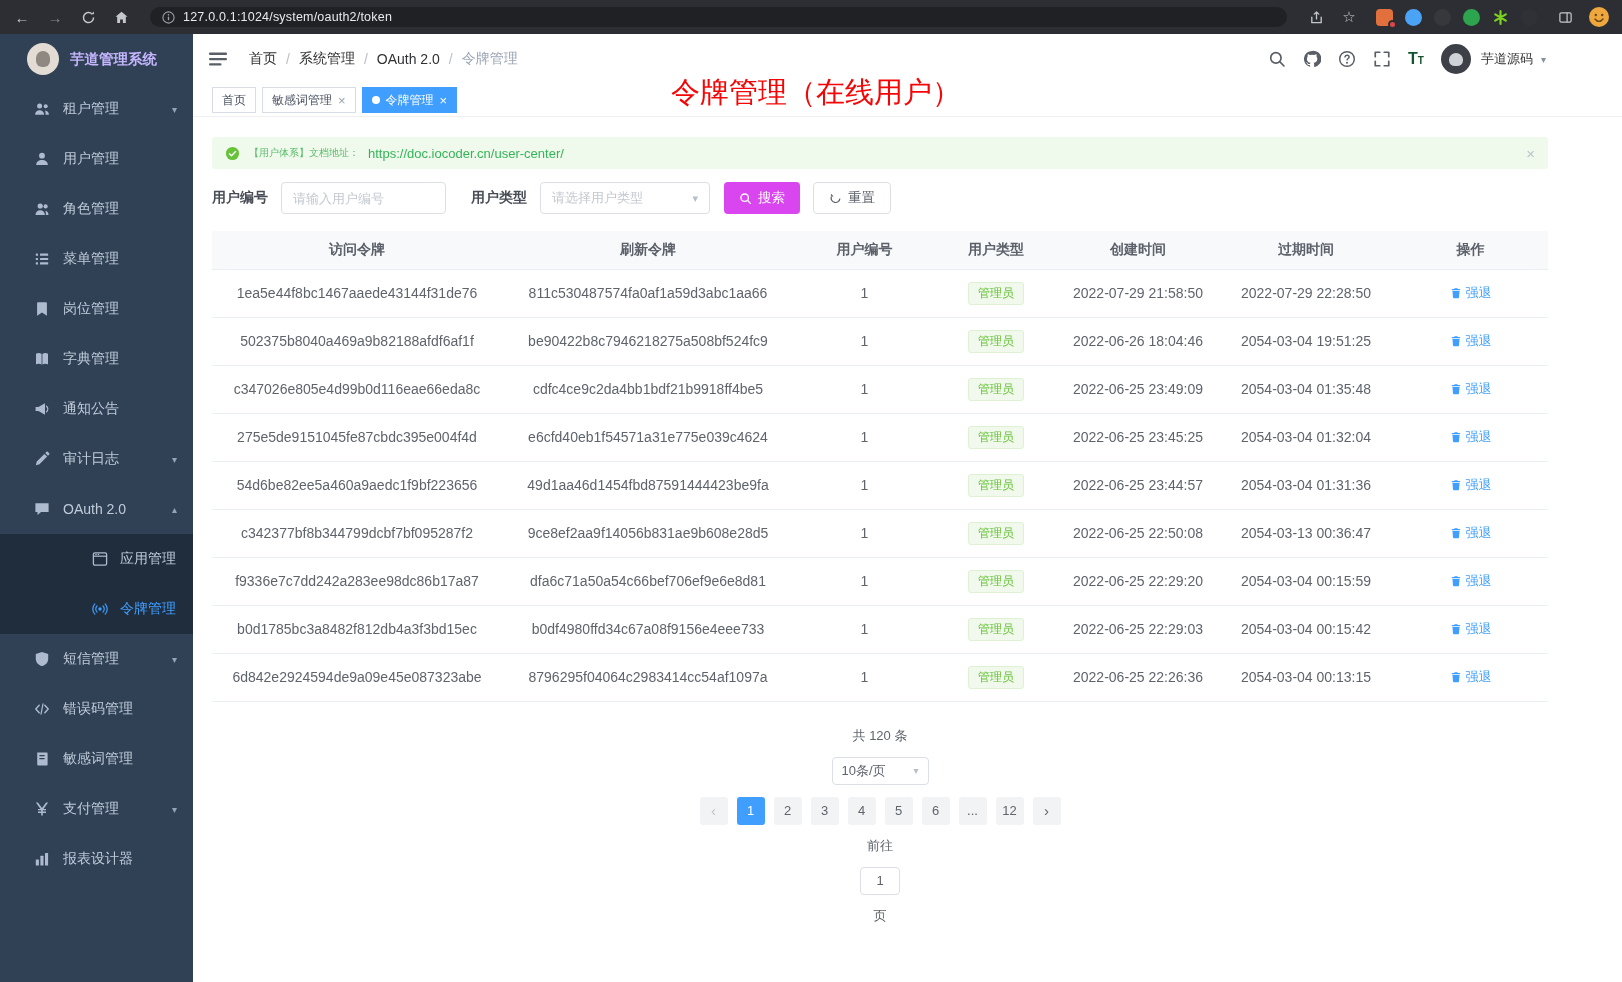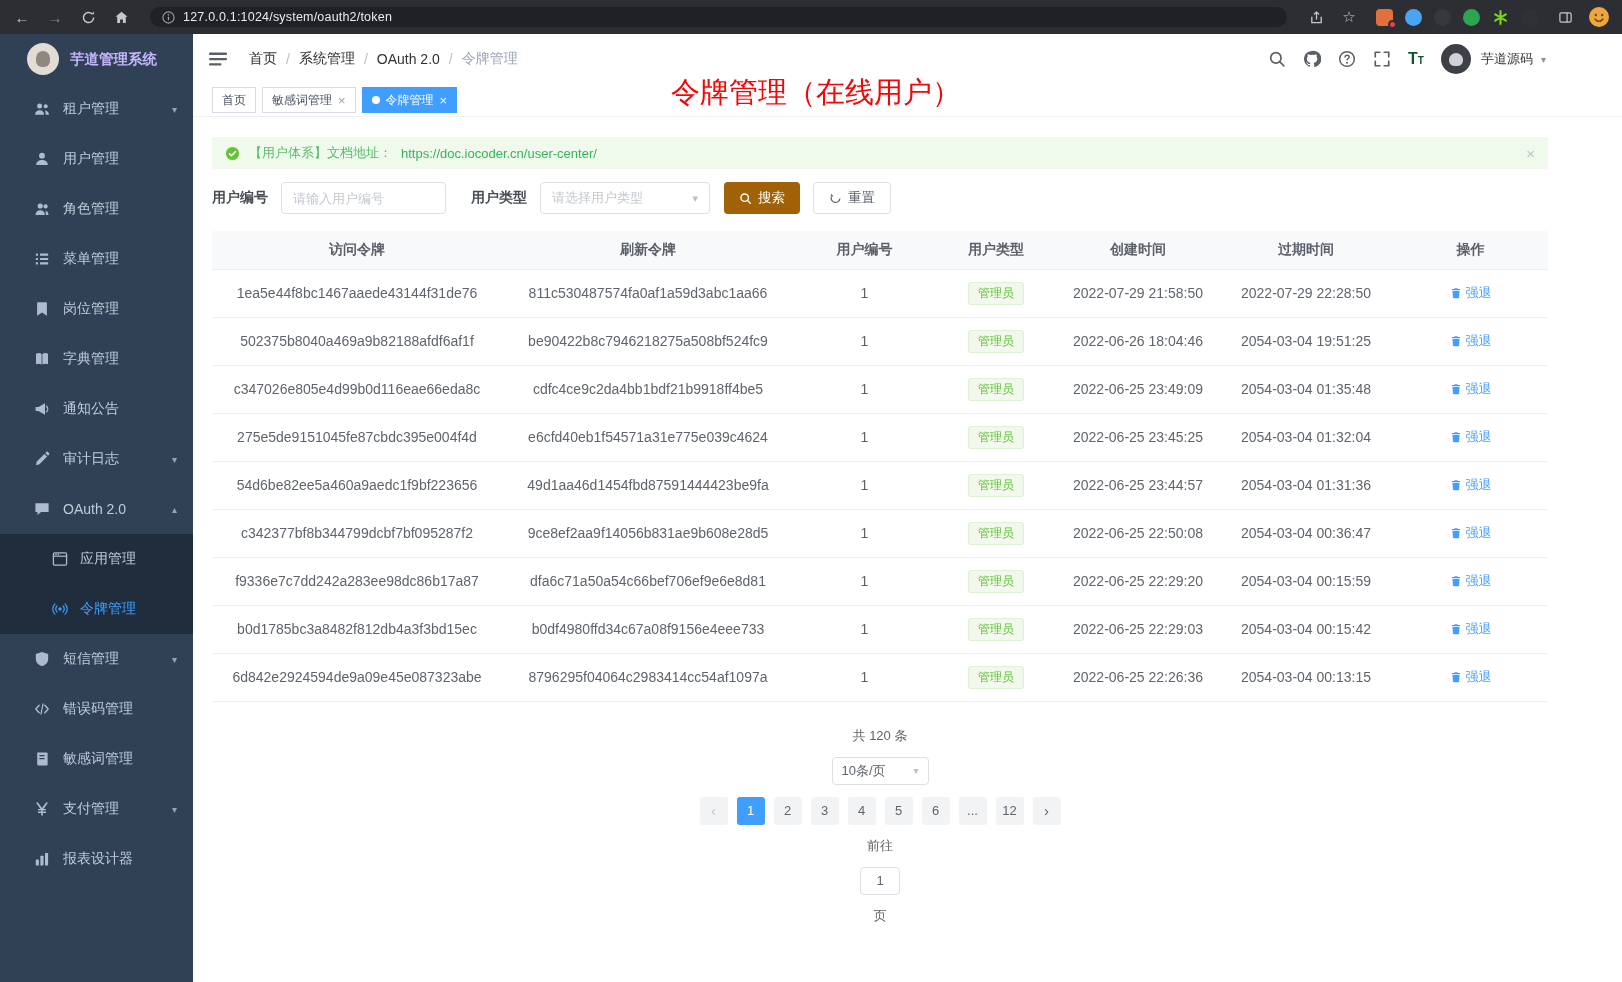--- a/index.html
+++ b/index.html
@@ -26,21 +26,21 @@
   
   .app{display:flex;height:948px;}
   .sidebar{width:193px;background:#304156;flex-shrink:0;overflow:hidden;}
   .logo{height:50px;display:flex;align-items:center;gap:11px;padding:0 0 0 27px;}
   .logo-avatar{width:32px;height:32px;border-radius:50%;background:#e3dcd4;position:relative;flex-shrink:0;}
   .logo-avatar:after{content:"";position:absolute;left:9px;top:8px;width:14px;height:16px;border-radius:7px 7px 6px 6px;background:#8f8882;}
   .logo-title{color:#c4b5fd;font-size:14.5px;font-weight:700;white-space:nowrap;}
   .menu-item{height:50px;display:flex;align-items:center;gap:13px;padding:0 16px 0 34px;color:#bfcbd9;font-size:14px;cursor:pointer;white-space:nowrap;}
   .micon{width:16px;height:16px;color:#aebbce;flex-shrink:0;}
   .micon svg{width:16px;height:16px;}
-  .menu-item.sub{background:#1f2d3d;padding-left:52px;gap:12px;}
+  .menu-item.sub{background:#1f2d3d;padding-left:92px;gap:12px;}
   .menu-item.active{color:#409eff;}
   .menu-item.active .micon{color:#409eff;}
   .menu-arrow{margin-left:auto;font-size:10px;color:#93a3ba;}
 
   .main{flex:1;position:relative;display:flex;flex-direction:column;background:#fff;min-width:0;}
 
   
   .topbar{height:50px;display:flex;align-items:center;padding:0 76px 0 15px;flex-shrink:0;}
   .hamburger{width:20px;height:20px;color:#5a5e66;cursor:pointer;}
   .hamburger svg{width:20px;height:20px;}
@@ -67,34 +67,34 @@
   .tab-close{font-size:13px;line-height:1;color:#9aa2ad;cursor:pointer;}
   .tab.active .tab-close{color:#fff;}
 
   
   .annotation{position:absolute;left:478px;top:39px;font-size:29px;font-weight:400;color:#f40606;z-index:6;white-space:nowrap;}
 
   
   .content{padding-left:19px;width:1360px;}
   .alert{width:1336px;height:32px;margin-top:20px;background:#eff9ec;border-radius:3px;display:flex;align-items:center;gap:9px;padding:0 13px;}
   .alert-check svg{width:15px;height:15px;}
-  .alert-text{font-size:13px;color:#5bbc6b;}
+  .alert-text{font-size:10px;color:#5bbc6b;}
   .alert-link{font-size:13px;color:#35b559;text-decoration:none;cursor:pointer;}
   .alert-close{margin-left:auto;color:#bcc2cc;font-size:15px;cursor:pointer;}
 
   .filter{display:flex;align-items:center;margin-top:13px;}
   .f-label{font-size:14px;font-weight:700;color:#484d55;margin-right:13px;white-space:nowrap;}
   .f-input{width:165px;height:32px;border:1px solid #dcdfe6;border-radius:4px;padding:0 11px;font-size:13px;color:#606266;outline:none;margin-right:25px;font-family:inherit;}
   .f-input::placeholder{color:#c3c8d0;}
   .f-select{width:170px;height:32px;border:1px solid #dcdfe6;border-radius:4px;display:flex;align-items:center;justify-content:space-between;padding:0 11px;margin-right:14px;cursor:pointer;background:#fff;}
   .f-select .ph{font-size:13px;color:#c3c8d0;}
   .f-select .caret{color:#b8bec8;font-size:11px;}
   .btn{height:32px;border:none;border-radius:4px;display:inline-flex;align-items:center;gap:6px;font-size:13.5px;cursor:pointer;padding:0 15px;font-family:inherit;}
   .btn svg{width:13px;height:13px;}
-  .btn.primary{background:#a16207;color:#fff;margin-right:13px;}
+  .btn.primary{background:#d946ef;color:#fff;margin-right:13px;}
   .btn.plain{background:#fff;border:1px solid #dcdfe6;color:#5a6068;}
 
   .table{width:1336px;margin-top:17px;border-collapse:collapse;table-layout:fixed;}
   .table th{height:38px;background:#f8f9fb;color:#5b6069;font-size:14px;font-weight:600;border-bottom:1px solid #ebeef5;}
   .table td{height:48px;color:#5f646c;font-size:14px;text-align:center;border-bottom:1px solid #ebeef5;white-space:nowrap;overflow:hidden;}
   .table th:nth-child(1){width:290px;}
   .table th:nth-child(2){width:292px;}
   .table th:nth-child(3){width:141px;}
   .table th:nth-child(4){width:122px;}
   .table th:nth-child(5){width:162px;}
@@ -524,21 +524,21 @@
                     <path fill="currentColor" d="M6.1 1.6h3.8l.6 1.2h3v1.4H2.5V2.8h3z"></path>
                     <path fill="currentColor" d="M3.3 5.4h9.4l-.7 8.6a1.1 1.1 0 01-1.1 1H5.1a1.1 1.1 0 01-1.1-1z"></path>
                   </svg>强退</span></td>
             </tr>
             <tr>
               <td>c342377bf8b344799dcbf7bf095287f2</td>
               <td>9ce8ef2aa9f14056b831ae9b608e28d5</td>
               <td>1</td>
               <td><span class="badge-success">管理员</span></td>
               <td>2022-06-25 22:50:08</td>
-              <td>2054-03-04 00:36:47</td>
+              <td>2054-03-13 00:36:47</td>
               <td><span class="action-link"><svg viewBox="0 0 16 16">
                     <path fill="currentColor" d="M6.1 1.6h3.8l.6 1.2h3v1.4H2.5V2.8h3z"></path>
                     <path fill="currentColor" d="M3.3 5.4h9.4l-.7 8.6a1.1 1.1 0 01-1.1 1H5.1a1.1 1.1 0 01-1.1-1z"></path>
                   </svg>强退</span></td>
             </tr>
             <tr>
               <td>f9336e7c7dd242a283ee98dc86b17a87</td>
               <td>dfa6c71a50a54c66bef706ef9e6e8d81</td>
               <td>1</td>
               <td><span class="badge-success">管理员</span></td>

